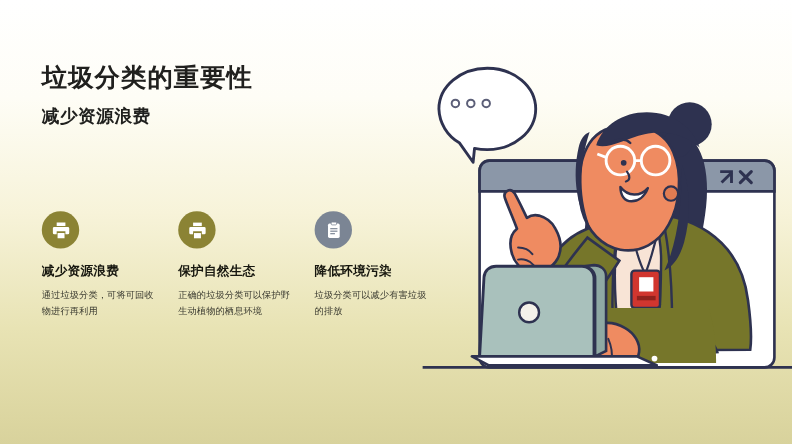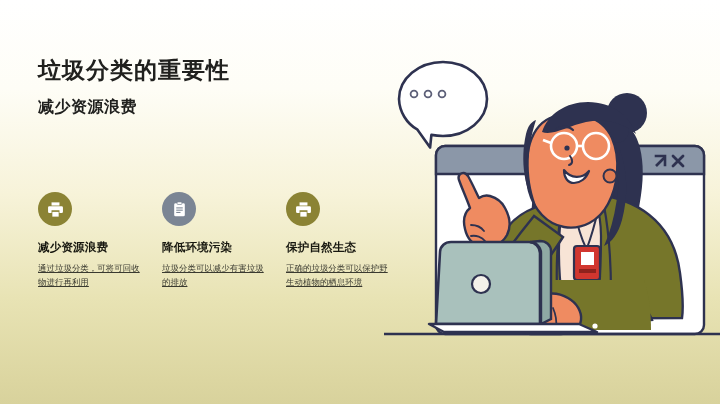--- a/index.html
+++ b/index.html
@@ -81,21 +81,20 @@
     color: #17170f;
     line-height: 1.3;
     letter-spacing: 0.2px;
     margin-bottom: 7px;
   }
   .fbody {
     font-size: 8.4px;
     color: #3a3a30;
     line-height: 1.62;
     letter-spacing: 0.1px;
-    text-decoration: underline;
   }
 
   
   .art {
     position: absolute;
     left: 384px;
     top: 58px;
     width: 336px;
     height: 346px;
   }
@@ -116,48 +115,48 @@
     <div class="feature">
       <div class="ficon" style="background:#8b8334;">
         <svg width="19" height="19" viewBox="0 0 24 24" aria-hidden="true">
           <path fill="#ffffff" d="M7 3h10v4H7z"></path>
           <path fill="#ffffff" d="M4.2 8h15.6a1.6 1.6 0 0 1 1.6 1.6v5.2a1.6 1.6 0 0 1-1.6 1.6H17v-3.6H7v3.6H4.2A1.6 1.6 0 0 1 2.6 14.8V9.6A1.6 1.6 0 0 1 4.2 8z"></path>
           <path fill="#ffffff" d="M8 15h8v6H8z"></path>
         </svg>
       </div>
       <div class="fhead">减少资源浪费</div>
       <div class="fbody">通过垃圾分类，可将可回收物进行再利用</div>
+    </div>
+
+    <div class="feature">
+      <div class="ficon" style="background:#8b8334;">
+        <svg width="19" height="19" viewBox="0 0 24 24" aria-hidden="true">
+          <path fill="#ffffff" d="M7 3h10v4H7z"></path>
+          <path fill="#ffffff" d="M4.2 8h15.6a1.6 1.6 0 0 1 1.6 1.6v5.2a1.6 1.6 0 0 1-1.6 1.6H17v-3.6H7v3.6H4.2A1.6 1.6 0 0 1 2.6 14.8V9.6A1.6 1.6 0 0 1 4.2 8z"></path>
+          <path fill="#ffffff" d="M8 15h8v6H8z"></path>
+        </svg>
+      </div>
+      <div class="fhead">保护自然生态</div>
+      <div class="fbody">正确的垃圾分类可以保护野生动植物的栖息环境</div>
     </div>
 
     <div class="feature">
       <div class="ficon" style="background:#7b8594;">
         <svg width="17" height="17" viewBox="0 0 24 24" aria-hidden="true">
           <rect x="4.5" y="3.2" width="15" height="18.4" rx="2" fill="#ffffff"></rect>
           <rect x="8.6" y="1.3" width="6.8" height="3.6" rx="1.2" fill="#ffffff" stroke="#7b8594" stroke-width="1"></rect>
           <rect x="7.4" y="9" width="9.2" height="1.5" fill="#7b8594"></rect>
           <rect x="7.4" y="12.2" width="9.2" height="1.5" fill="#7b8594"></rect>
           <rect x="7.4" y="15.4" width="6" height="1.5" fill="#7b8594"></rect>
         </svg>
       </div>
       <div class="fhead">降低环境污染</div>
       <div class="fbody">垃圾分类可以减少有害垃圾的排放</div>
     </div>
 
-    <div class="feature">
-      <div class="ficon" style="background:#8b8334;">
-        <svg width="19" height="19" viewBox="0 0 24 24" aria-hidden="true">
-          <path fill="#ffffff" d="M7 3h10v4H7z"></path>
-          <path fill="#ffffff" d="M4.2 8h15.6a1.6 1.6 0 0 1 1.6 1.6v5.2a1.6 1.6 0 0 1-1.6 1.6H17v-3.6H7v3.6H4.2A1.6 1.6 0 0 1 2.6 14.8V9.6A1.6 1.6 0 0 1 4.2 8z"></path>
-          <path fill="#ffffff" d="M8 15h8v6H8z"></path>
-        </svg>
-      </div>
-      <div class="fhead">保护自然生态</div>
-      <div class="fbody">正确的垃圾分类可以保护野生动植物的栖息环境</div>
-    </div>
-
   </div>
 
   <div class="art">
     <svg width="336" height="346" viewBox="0 0 336 346" aria-hidden="true">
 
       <g>
         <rect x="52" y="88" width="268" height="188" rx="9" fill="#ffffff" stroke="#2e3250" stroke-width="2.4"></rect>
         <path d="M52 97a9 9 0 0 1 9-9h250a9 9 0 0 1 9 9v19H52z" fill="#8b97a8" stroke="#2e3250" stroke-width="2.4"></path>
 
         <path d="M272 98l9 0 0 9" fill="none" stroke="#2e3250" stroke-width="2.6" stroke-linecap="square"></path>

